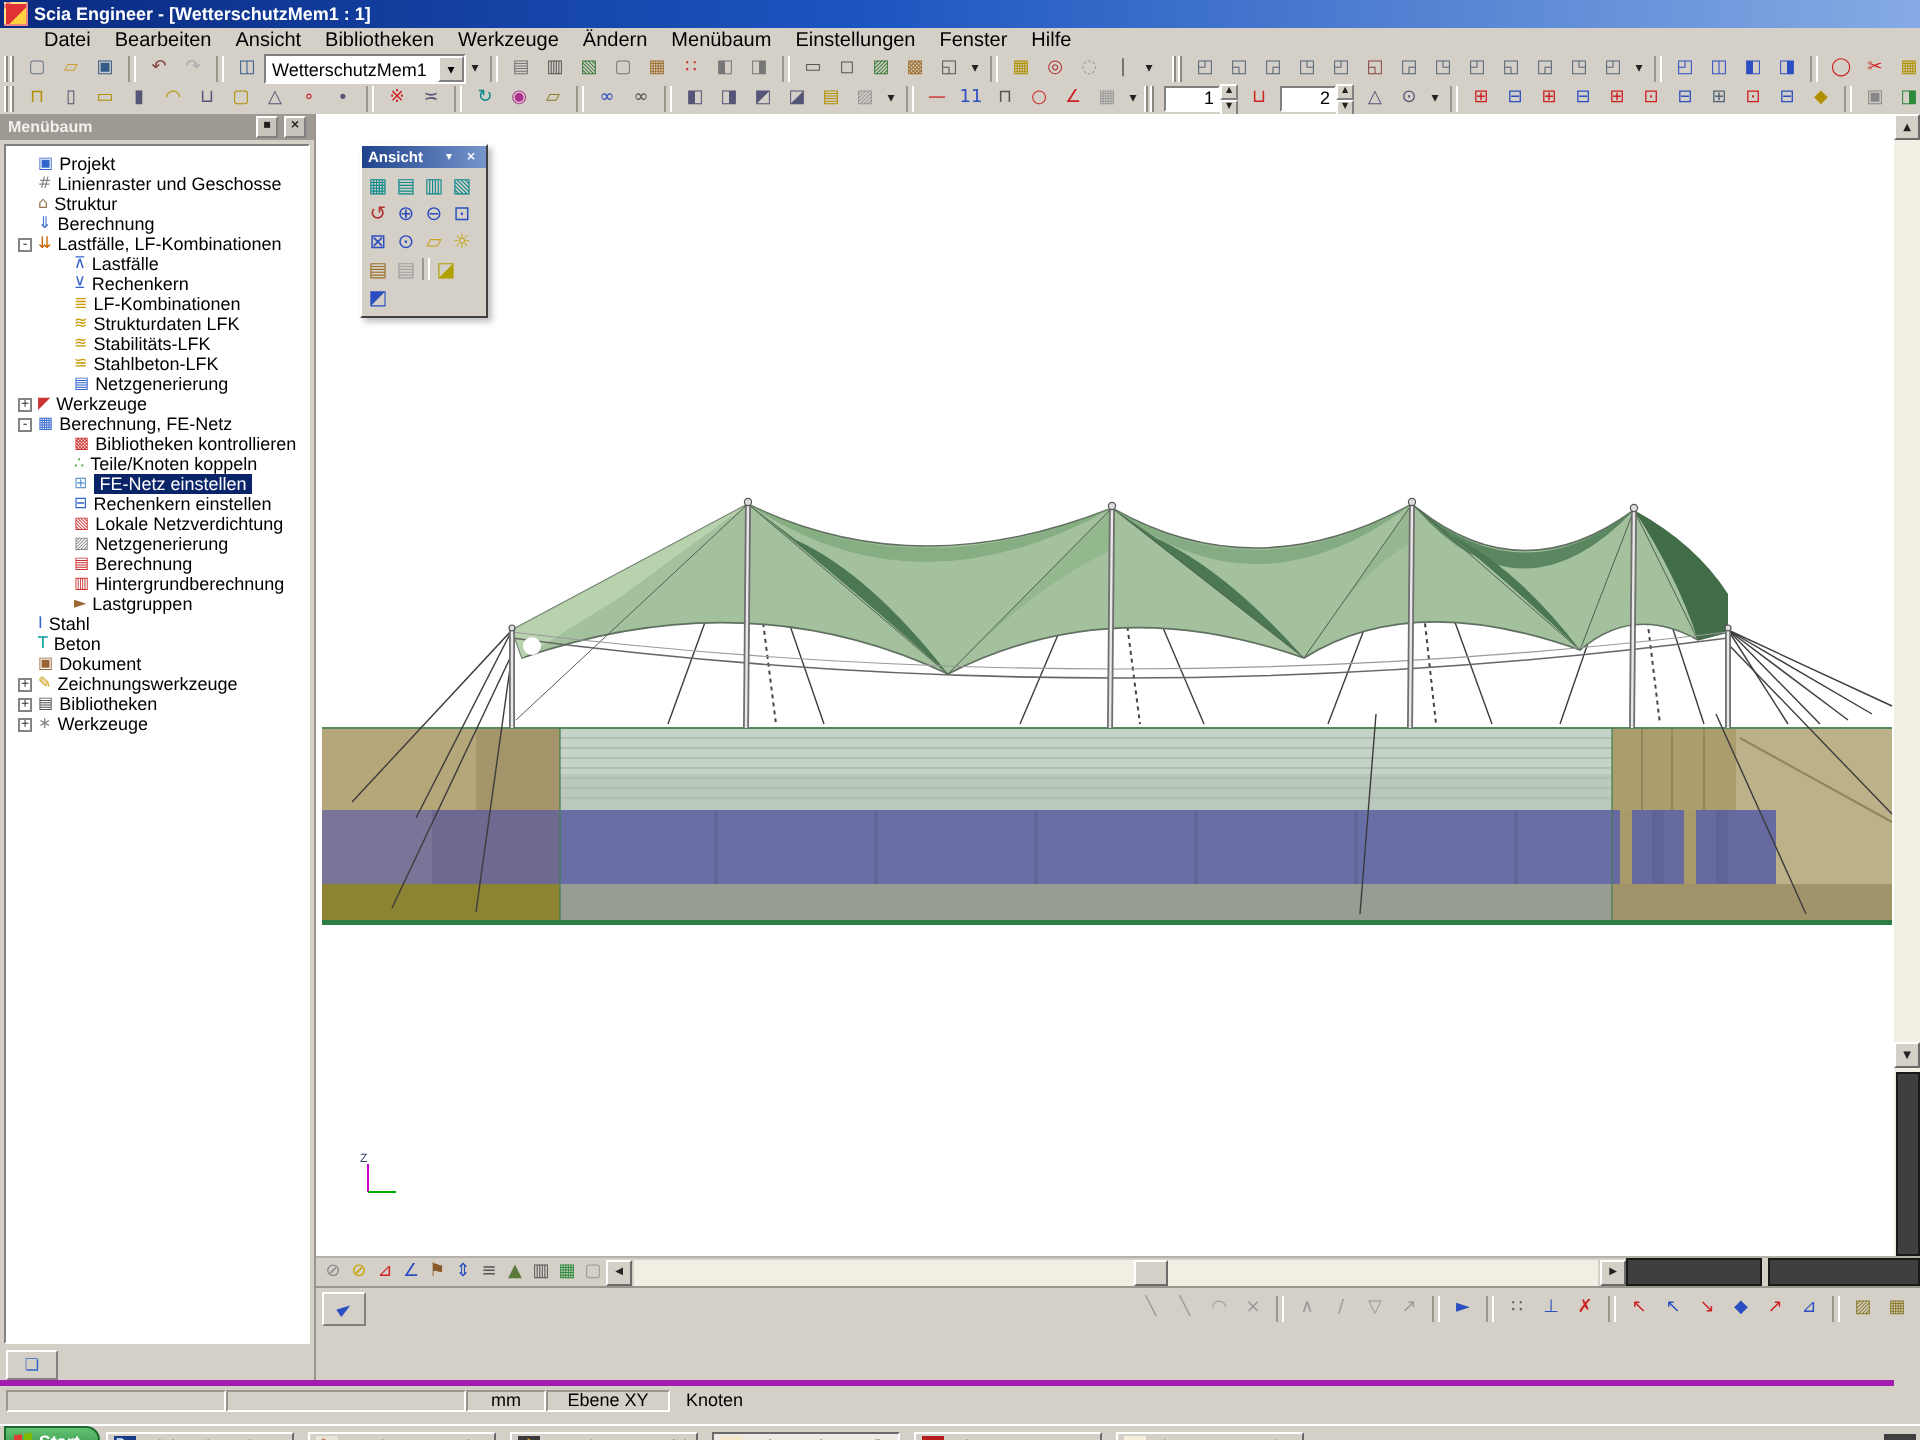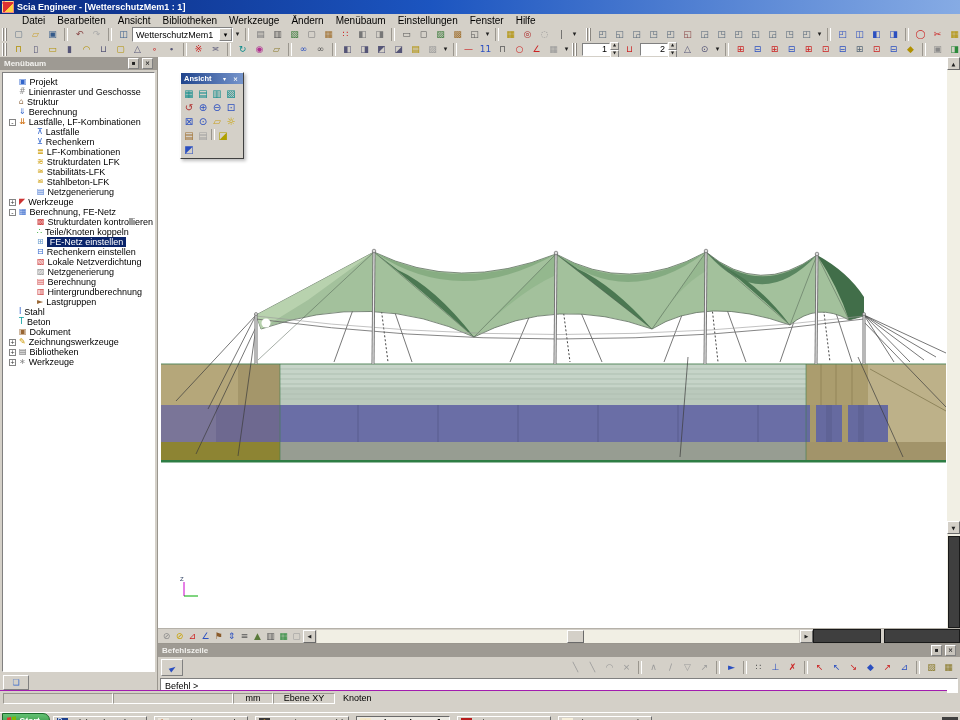--- a/index.html
+++ b/index.html
@@ -91,21 +91,21 @@
   #cmd{height:47px;background:#d4d0c8;border-top:1px solid #9a968e;box-sizing:border-box}
   #cmdtools{height:19px;display:flex;align-items:center;padding:1px 3px;gap:1px}
   .cursorbtn{width:20px;height:15px;background:#d4d0c8;border:1px solid;border-color:#fff #808080 #808080 #fff;
     display:flex;align-items:center;justify-content:center}
   .cursorbtn .g{font-size:9px;color:#2b4fc0;transform:rotate(-35deg)}
   .cspacer{flex:1}
   #cmdinput{height:13px;margin:0 2px;background:#fff;border:1px solid;border-color:#808080 #fff #fff #808080;
     font-size:9px;display:flex;align-items:center;padding-left:4px}
   
   #status{position:absolute;top:690px;left:0;right:13px;height:14px;background:#d4d0c8;display:flex;
-    align-items:center;gap:0;padding:0 3px;border-top:1px solid #a21caf}
+    align-items:center;gap:0;padding:0 3px;border-top:3px solid #a21caf}
   .sseg{height:11px;box-sizing:border-box;border:1px solid;border-color:#9a968e #fff #fff #9a968e;
     font-size:9px;display:flex;align-items:center;justify-content:center;padding:0 4px}
   #seg1{width:110px}#seg2{width:120px}#seg3{width:40px}#seg4{width:62px}
   #sready{padding-left:8px;font-size:9px}
   #taskbar{position:absolute;top:712px;left:0;right:0;height:16px;background:#d4d0c8;border-top:1px solid #fff;
     display:flex;align-items:flex-end;gap:3px;padding:0 2px}
   #startbtn{height:14px;background:linear-gradient(#62c272,#2e8a3e);color:#fff;font-weight:bold;
     font-style:italic;font-size:9px;display:flex;align-items:center;gap:3px;padding:0 9px 0 4px;
     border:1px solid #1d6a2d;border-radius:0 7px 7px 0;flex:none}
   .flag{width:9px;height:9px;display:grid;grid-template-columns:1fr 1fr;gap:1px;transform:skewY(-8deg)}
@@ -576,21 +576,21 @@
 
         <div class="trow lv1">
           <span class="tjoint">-</span>
           <span class="tico" style="color: rgb(51, 102, 204);">▦</span>
           <span class="tlbl">Berechnung, FE-Netz</span>
         </div>
 
         <div class="trow lv2">
           <span class="tjoint"></span>
           <span class="tico" style="color: rgb(204, 51, 51);">▩</span>
-          <span class="tlbl">Strukturdaten kontrollieren</span>
+          <span class="tlbl">Bibliotheken kontrollieren</span>
         </div>
 
         <div class="trow lv2">
           <span class="tjoint"></span>
           <span class="tico" style="color: rgb(51, 170, 51);">∴</span>
           <span class="tlbl">Teile/Knoten koppeln</span>
         </div>
 
         <div class="trow lv2 selected">
           <span class="tjoint"></span>
@@ -927,26 +927,20 @@
         <span class="htrack">
           <span class="hthumb"></span>
         </span>
         <span class="sbtn g" style="font-size:5px">▶</span>
         <span id="dark1" class="darkbar"></span>
         <span id="dark2" class="darkbar"></span>
       </div>
     </div>
 
     <div id="cmd">
-      <div class="dockhead">
-        <span>Befehlszeile</span>
-        <span class="hsp"></span>
-        <span class="hbtn g">▪</span>
-        <span class="hbtn g">×</span>
-      </div>
       <div id="cmdtools">
         <span class="cursorbtn">
             <span class="g">►</span>
           </span>
         <span class="cspacer"></span>
         <span class="thost">
 
         <span class="ti">
               <span class="g" style="color: rgb(154, 154, 154);">╲</span>
             </span>
@@ -1006,23 +1000,20 @@
               <span class="g" style="color: rgb(43, 79, 192);">⊿</span>
             </span>
             <span class="tsep"><span class="g"></span></span>
             <span class="ti">
               <span class="g" style="color: rgb(138, 122, 42);">▨</span>
             </span>
             <span class="ti">
               <span class="g" style="color: rgb(138, 122, 42);">▦</span>
             </span>
           </span>
-      </div>
-      <div id="cmdinput">
-        <span>Befehl &gt;</span>
       </div>
     </div>
   </div>
 </div>
 
 <div id="status">
   <span id="seg1" class="sseg"></span>
   <span id="seg2" class="sseg"></span>
   <span id="seg3" class="sseg">mm</span>
   <span id="seg4" class="sseg">Ebene XY</span>

